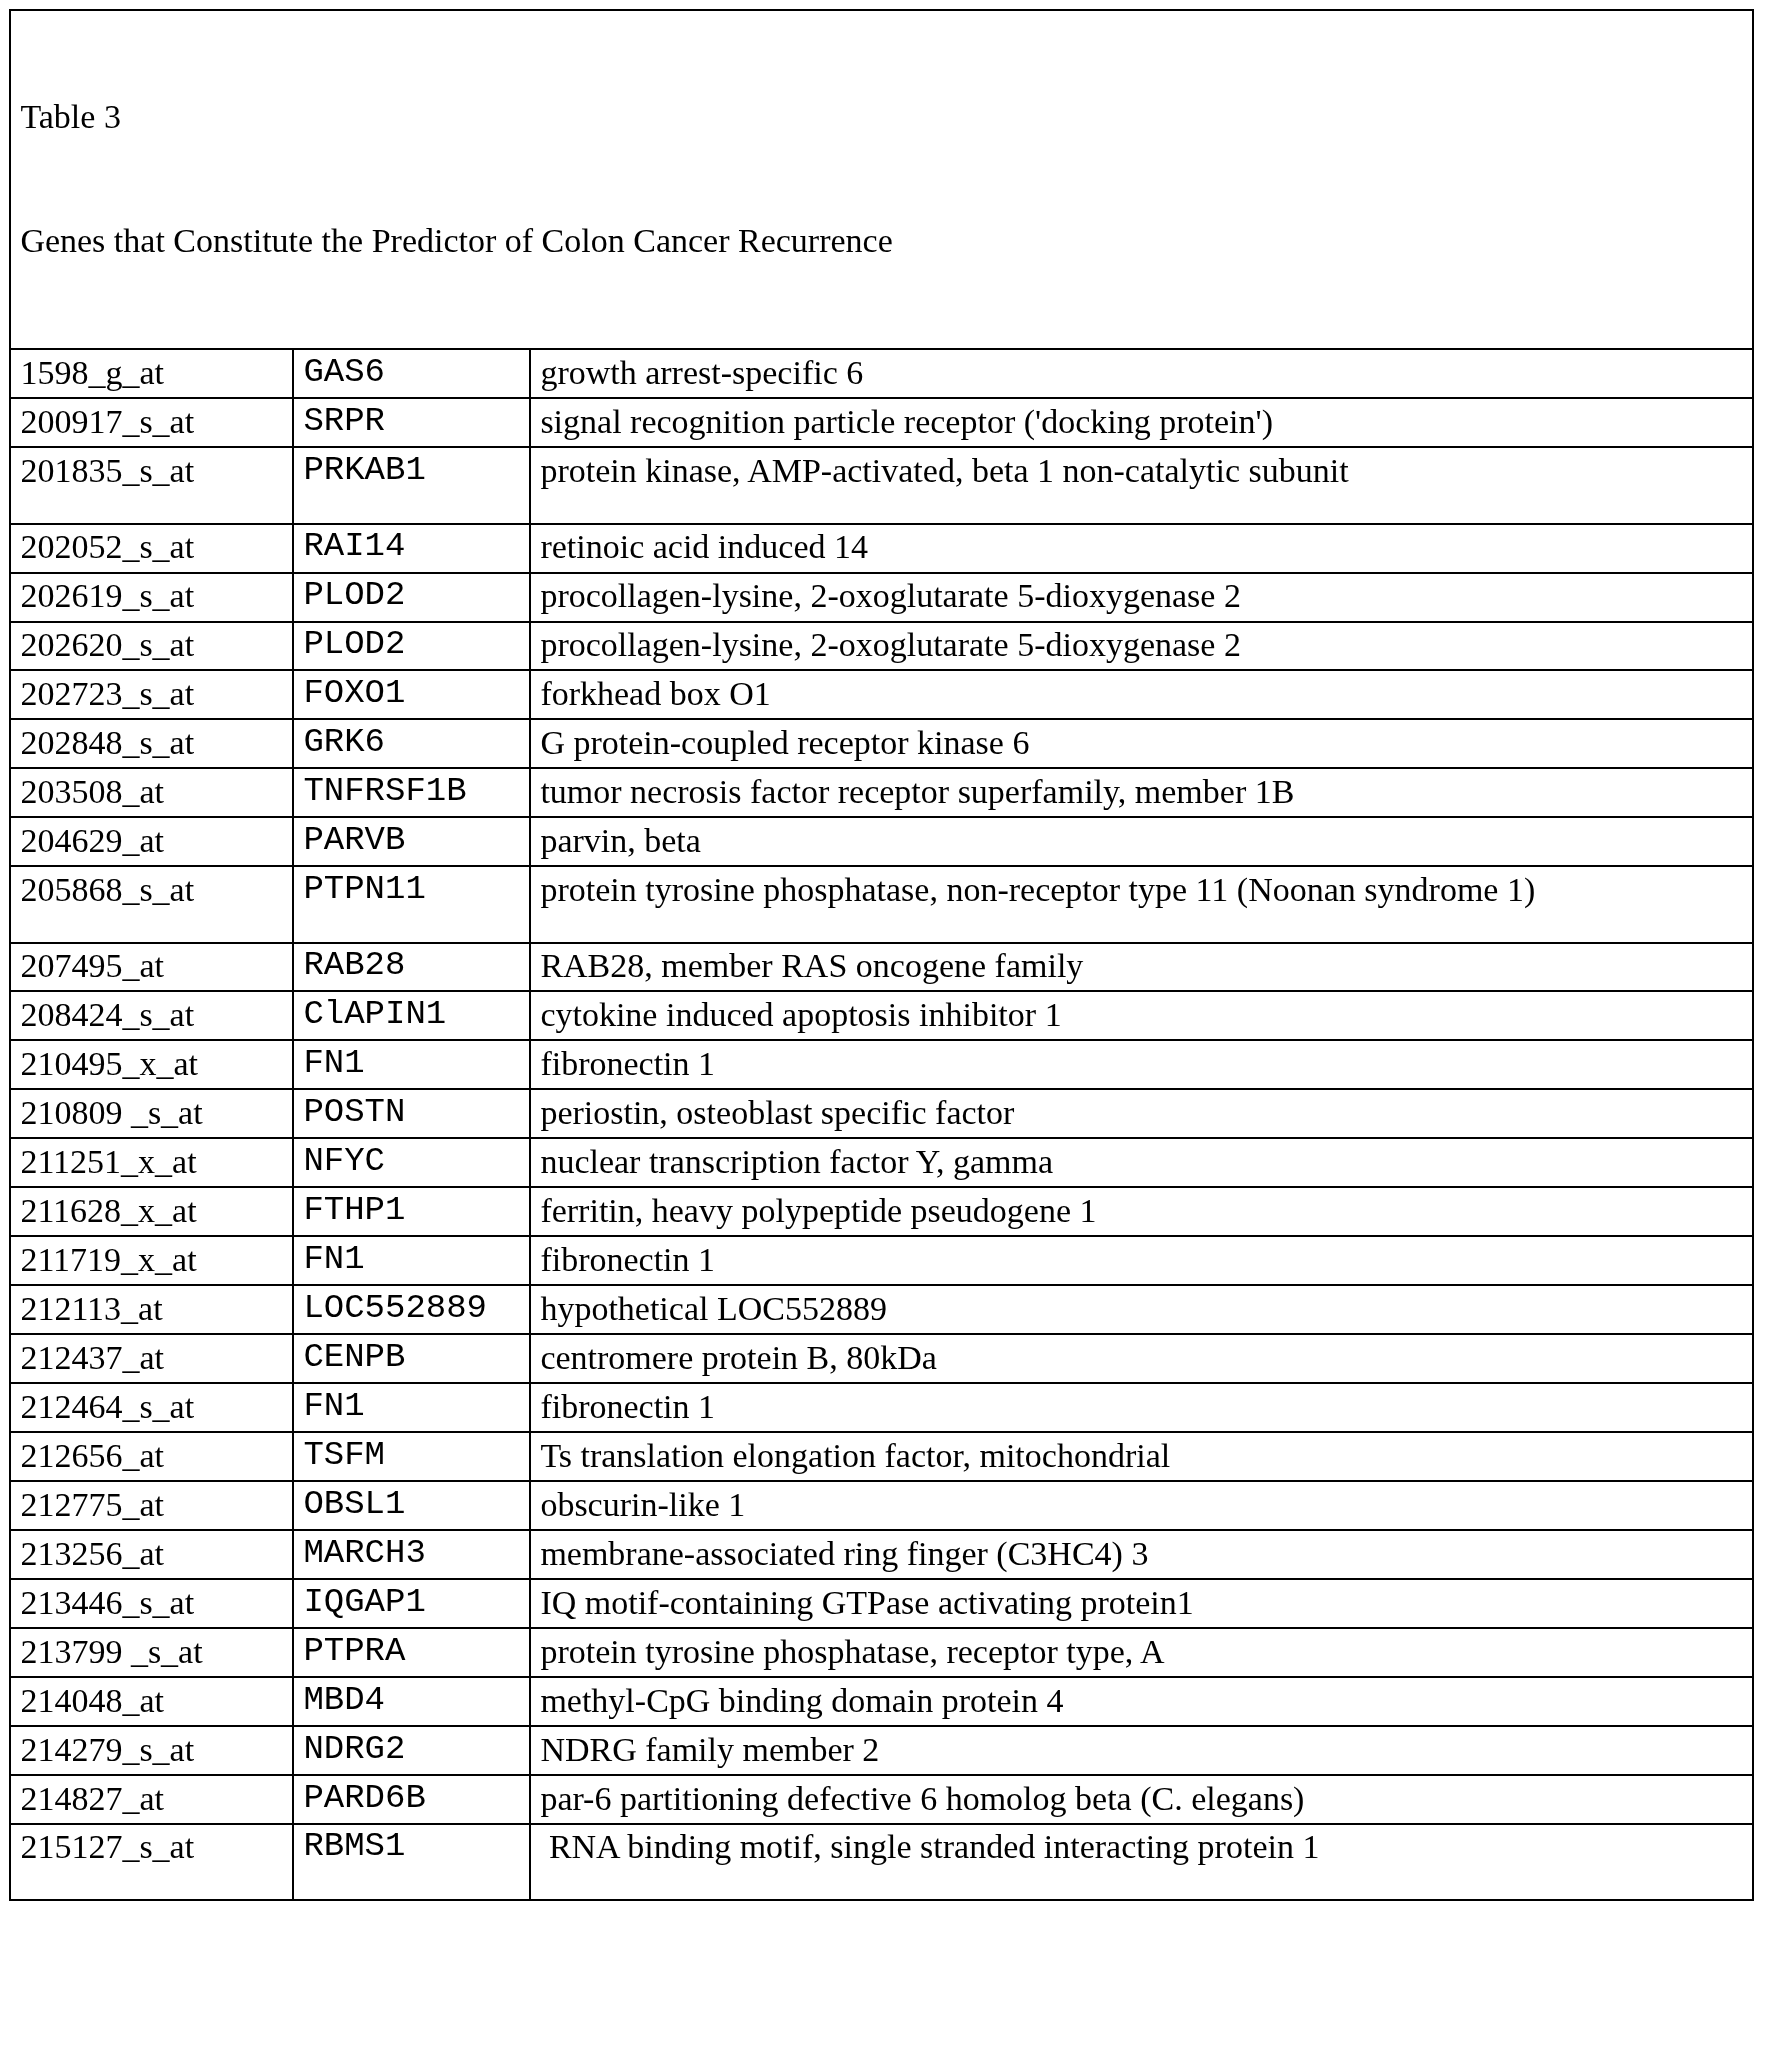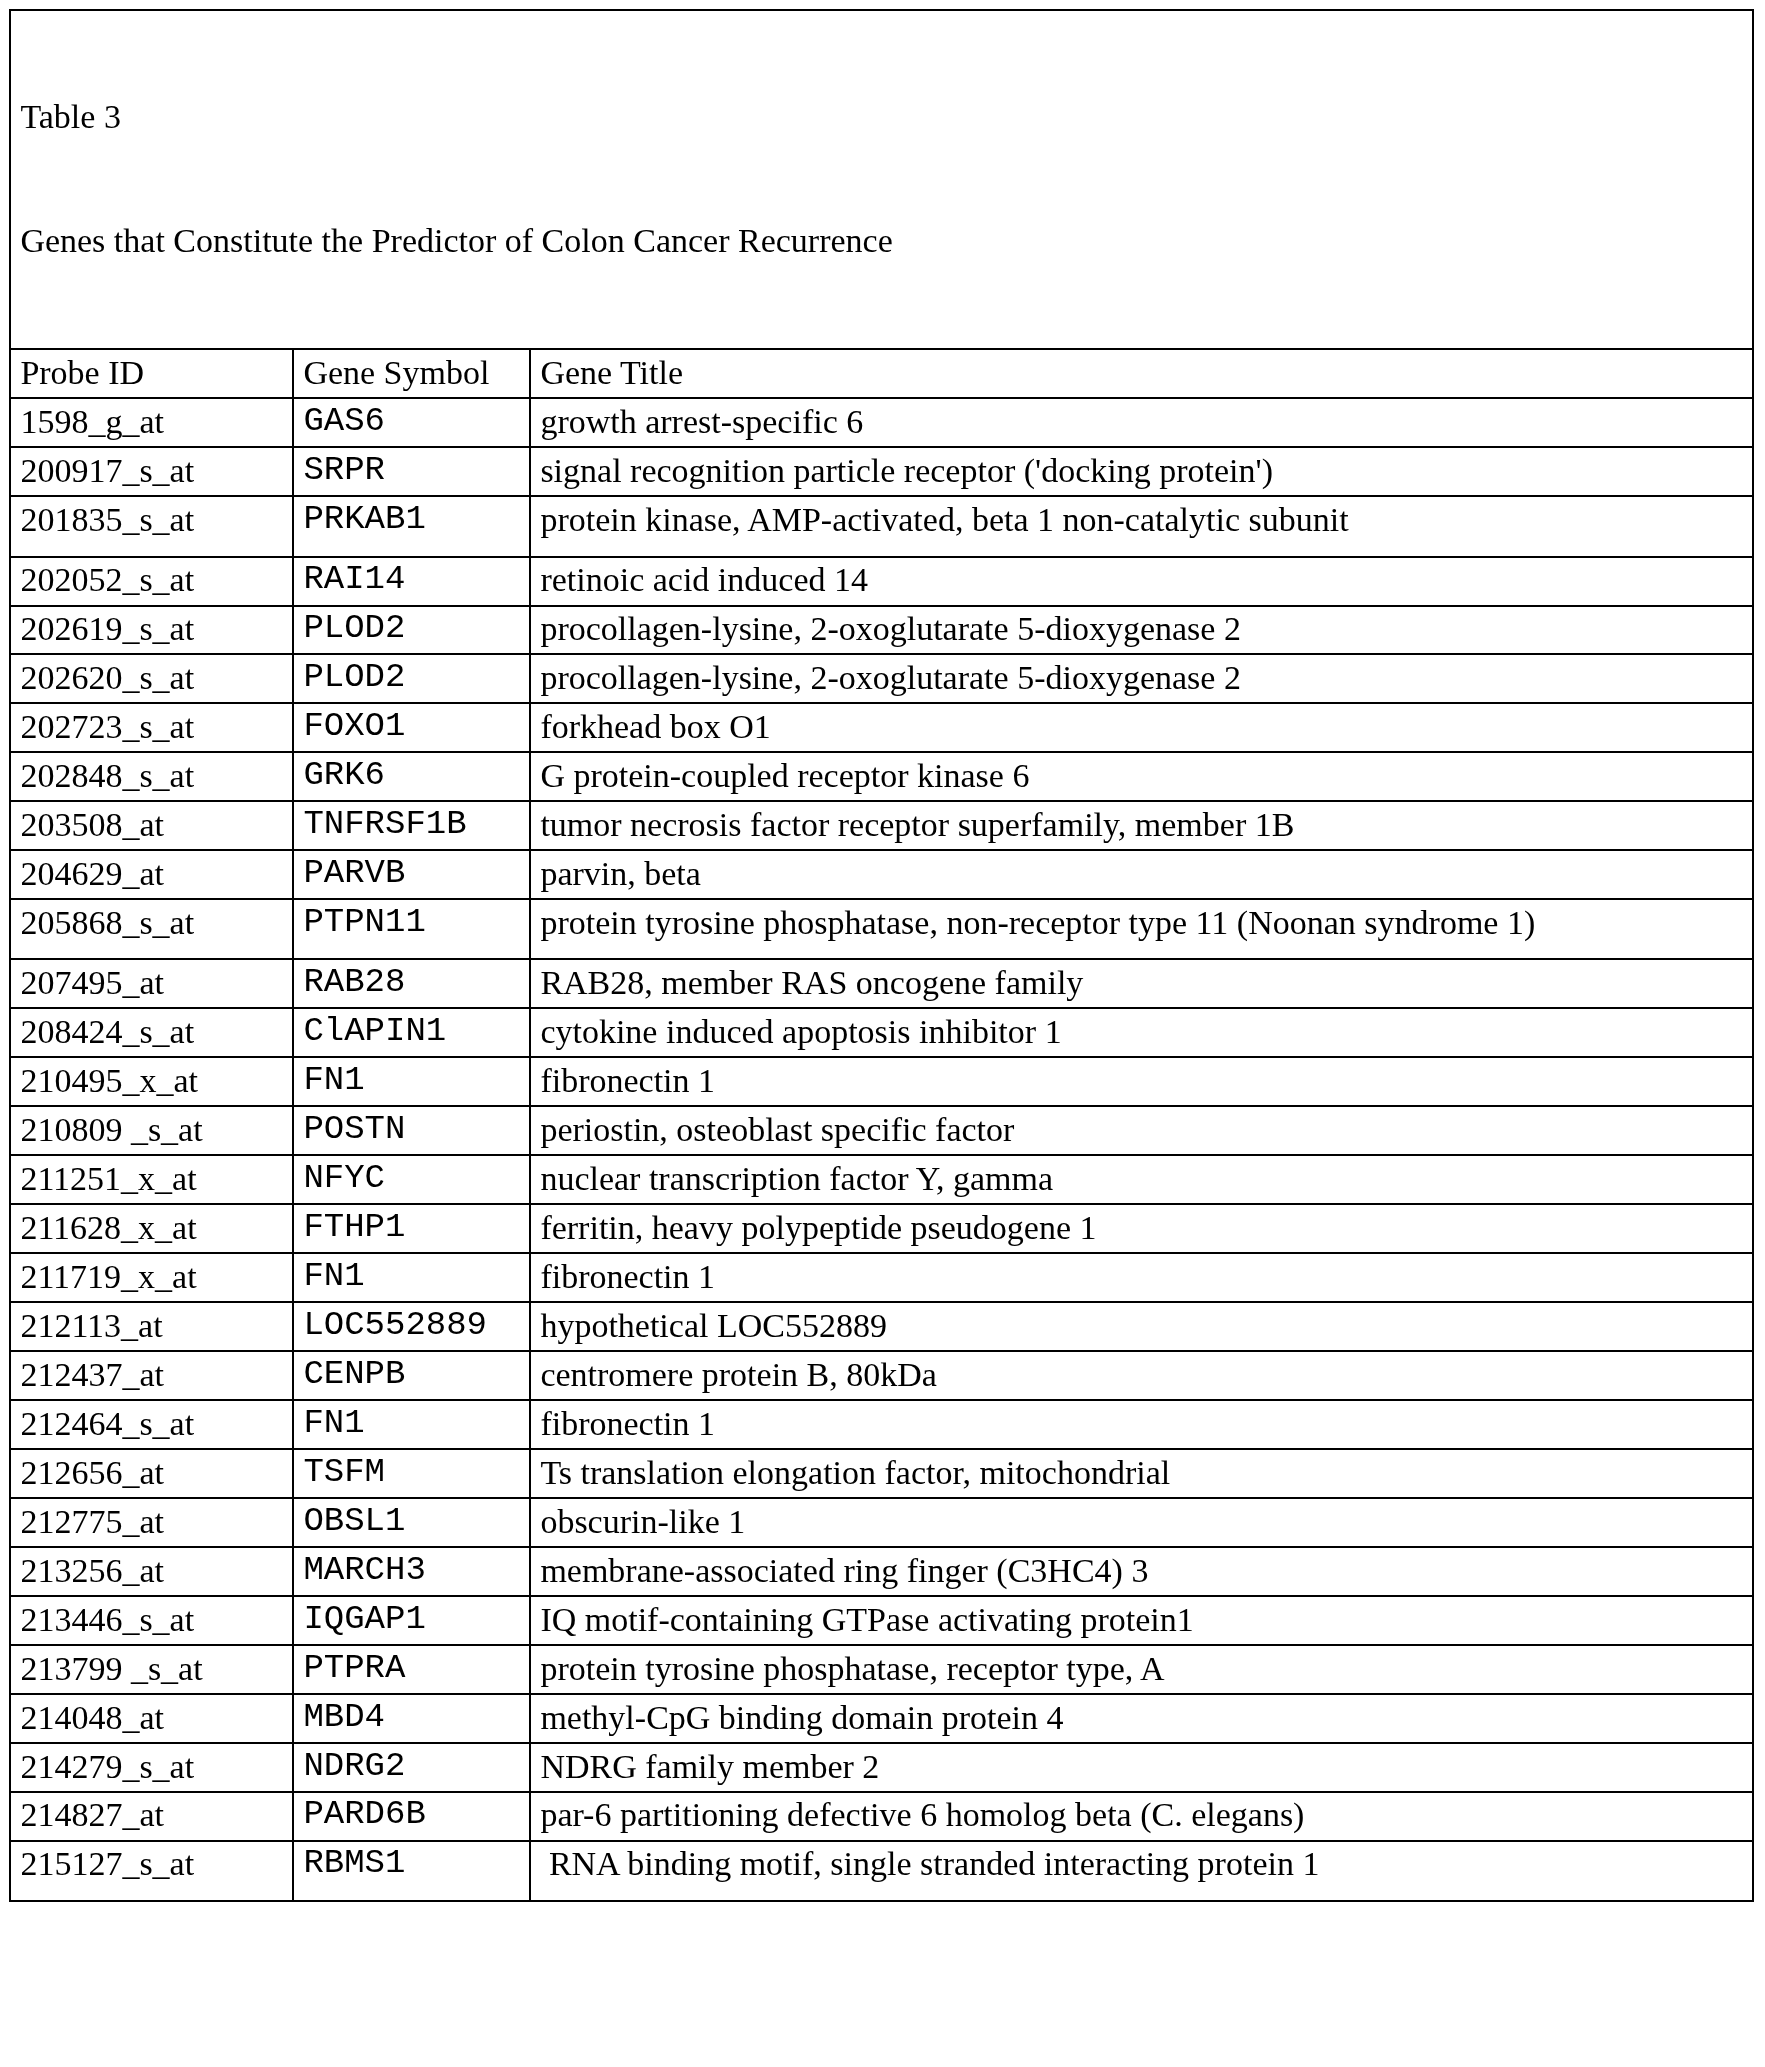--- a/index.html
+++ b/index.html
@@ -59,44 +59,39 @@
     padding-top: 3.7px;
     padding-bottom: 5.5px;
   }
   col.c-probe { width: 283px; }
   col.c-symbol { width: 237px; }
   col.c-title  { width: 1223px; }
   td.cell-probe { padding-left: 13px; }
   td.cell-symbol { padding-left: 13px; font-family: Liberation Mono, monospace; }
   td.cell-title { padding-left: 14.7px; }
   
-  tr.tall td { padding-bottom: 15px; }
+  tr.tall td { padding-bottom: 31px; }
 </style>
 </head>
 <body>
 
 <div id="page">
   <table class="gene-table">
     <colgroup>
       <col class="c-probe">
       <col class="c-symbol">
       <col class="c-title">
     </colgroup>
     <tbody id="table-body">
       <tr>
         <td class="caption-cell" colspan="3">
           <span class="caption-line">Table 3</span>
           <span class="caption-line">Genes that Constitute the Predictor of Colon Cancer Recurrence</span>
         </td>
       </tr>
-      <tr>
-        <th class="col-head">Probe ID</th>
-        <th class="col-head">Gene Symbol</th>
-        <th class="col-head">Gene Title</th>
-      </tr>
     <tr>
           <td class="cell-probe">1598_g_at</td>
           <td class="cell-symbol">GAS6</td>
           <td class="cell-title">growth arrest-specific 6</td>
         </tr>
         <tr>
           <td class="cell-probe">200917_s_at</td>
           <td class="cell-symbol">SRPR</td>
           <td class="cell-title">signal recognition particle receptor ('docking protein')</td>
         </tr>

